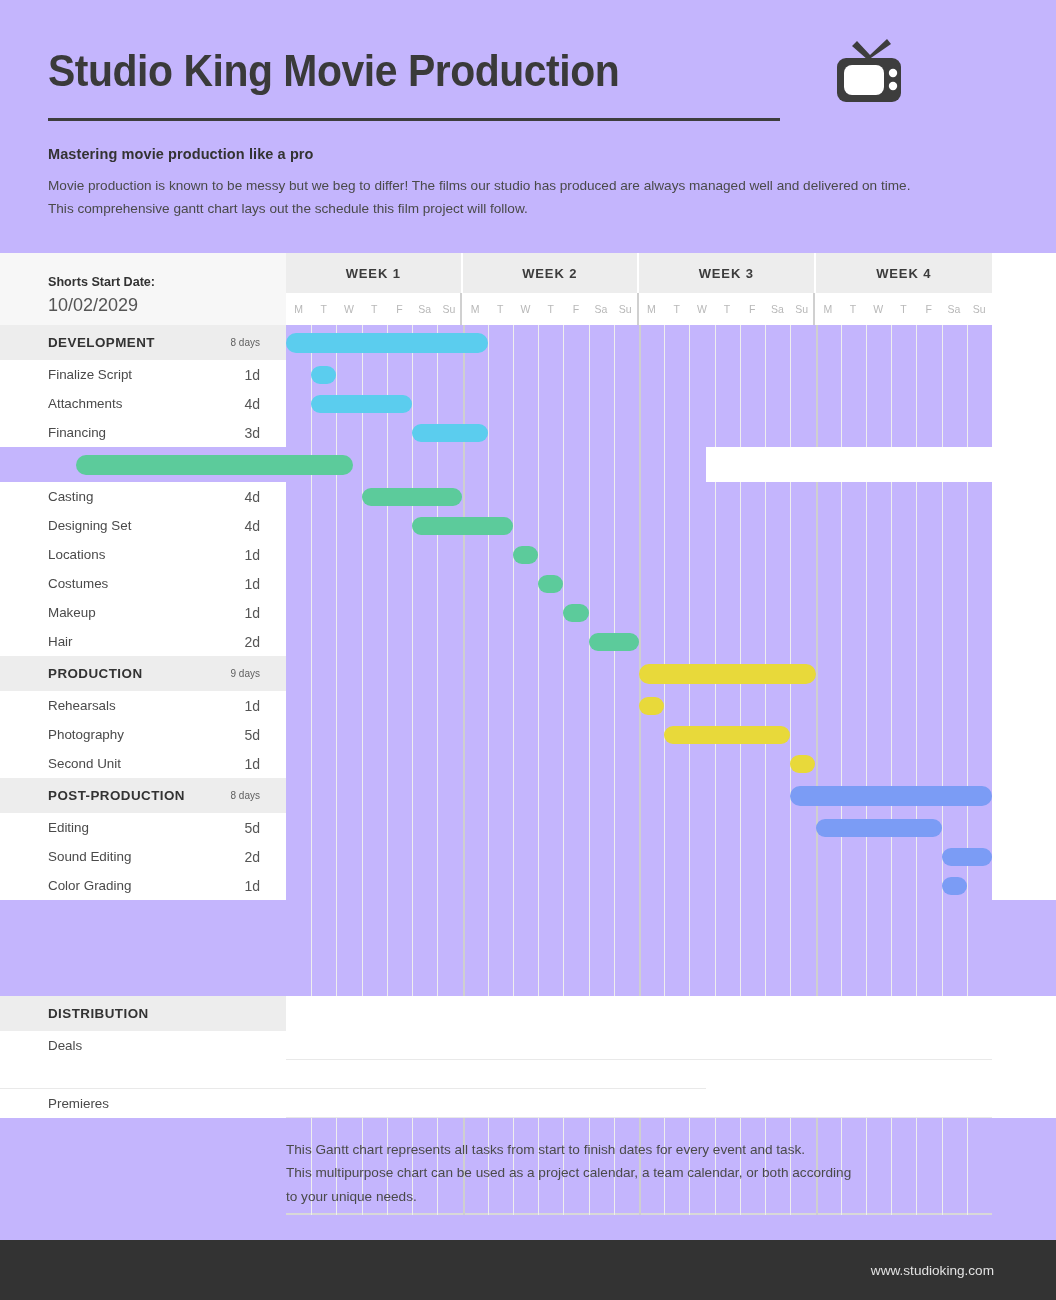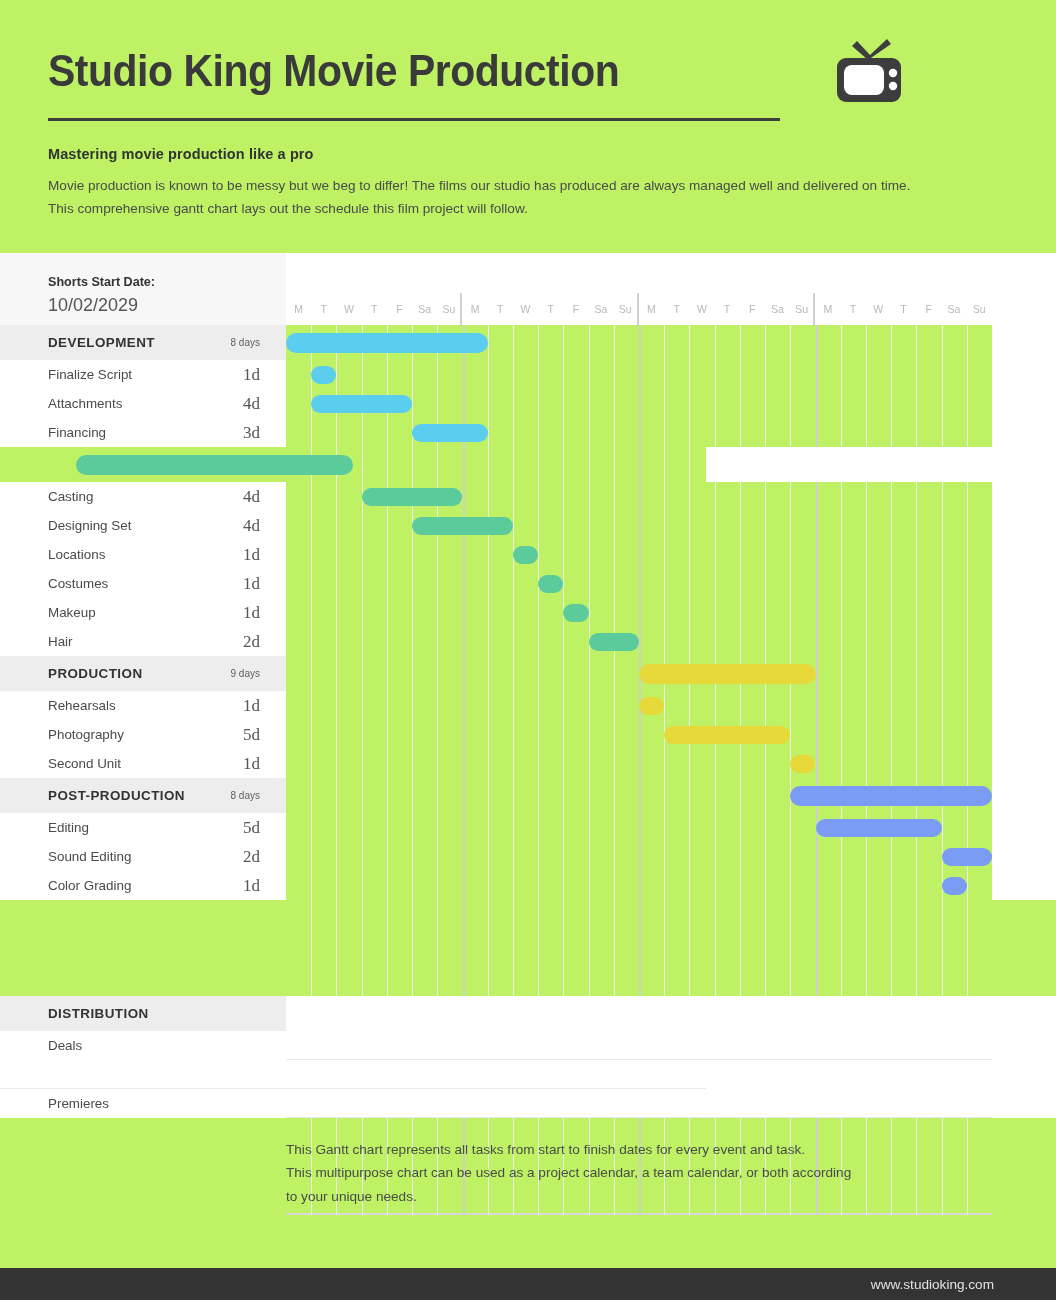--- a/index.html
+++ b/index.html
@@ -2,21 +2,21 @@
 <html><head>
 <meta charset="utf-8">
 <style>
   * { box-sizing: border-box; margin: 0; padding: 0; }
   html, body {
     width: 1056px; height: 1300px;
     background: #ffffff;
     font-family: "DejaVu Sans", sans-serif;
     overflow: hidden;
   }
-  .page { position: relative; width: 1056px; height: 1300px; background: #bef264; }
+  .page { position: relative; width: 1056px; height: 1300px; background: #c4b5fd; }
 
   
   .header { position: absolute; left: 48px; top: 38px; width: 960px; }
   .title-row { display: flex; align-items: center; justify-content: space-between; }
   .main-title {
     font-family: "Liberation Sans", sans-serif;
     font-size: 44px; font-weight: bold; color: #3a3a3a;
     letter-spacing: -0.5px; line-height: 1.05;
     transform: scaleX(0.93); transform-origin: left center;
   }
@@ -106,22 +106,22 @@
   .task-row { height: 29px; }
   .task-left {
     background: #fff; display: flex; align-items: center;
     padding: 0 26px 0 48px; height: 29px;
   }
   .task-name {
     font-family: "Liberation Sans", sans-serif;
     font-size: 13.4px; color: #4a4a4a; flex: 1 1 auto;
   }
   .task-days {
-    font-family: Liberation Serif, serif;
-    font-size: 17px; color: #555;
+    font-family: Liberation Sans, sans-serif;
+    font-size: 14px; color: #555;
   }
   .task-grid { height: 29px; position: relative; }
 
   
   .bar {
     position: absolute; height: 18px; top: 50%;
     transform: translateY(-50%); border-radius: 9px;
   }
   .group-row .bar { height: 20px; border-radius: 10px; }
 
@@ -135,21 +135,21 @@
 
   
   .footnote {
     position: absolute; left: 286px; top: 1138px; width: 700px;
     font-family: "Liberation Sans", sans-serif;
     font-size: 13.6px; color: #4a4a4a; line-height: 1.72;
   }
 
   
   .footer {
-    position: absolute; left: 0; bottom: 0; width: 1056px; height: 32px;
+    position: absolute; left: 0; bottom: 0; width: 1056px; height: 60px;
     background: #333333; display: flex; align-items: center; justify-content: flex-end;
     padding-right: 62px;
   }
   .footer-url {
     font-family: "Liberation Sans", sans-serif;
     font-size: 13.6px; color: #e2e2e2;
   }
 </style>
 </head>
 <body>
@@ -170,20 +170,28 @@
     <div class="title-rule"></div>
   </div>
 
   <div class="subhead">Mastering movie production like a pro</div>
   <div class="intro">Movie production is known to be messy but we beg to differ! The films our studio has produced are always managed well and delivered on time. This comprehensive gantt chart lays out the schedule this film project will follow.</div>
 
   <div class="chart">
 
     <div class="rowline hdr-band">
       <div class="leftcol hdr-left"></div>
+      <div class="gridcol">
+        <div class="weeks" id="weeks-host">
+            <div class="week">WEEK 1</div>
+            <div class="week">WEEK 2</div>
+            <div class="week">WEEK 3</div>
+            <div class="week">WEEK 4</div>
+          </div>
+      </div>
       <div class="tailcol"></div>
     </div>
 
     <div class="rowline days-band">
       <div class="leftcol days-left">
         <div class="start-label">Shorts Start Date:</div>
         <div class="start-date">10/02/2029</div>
       </div>
       <div class="gridcol">
         <div class="days" id="days-host">

